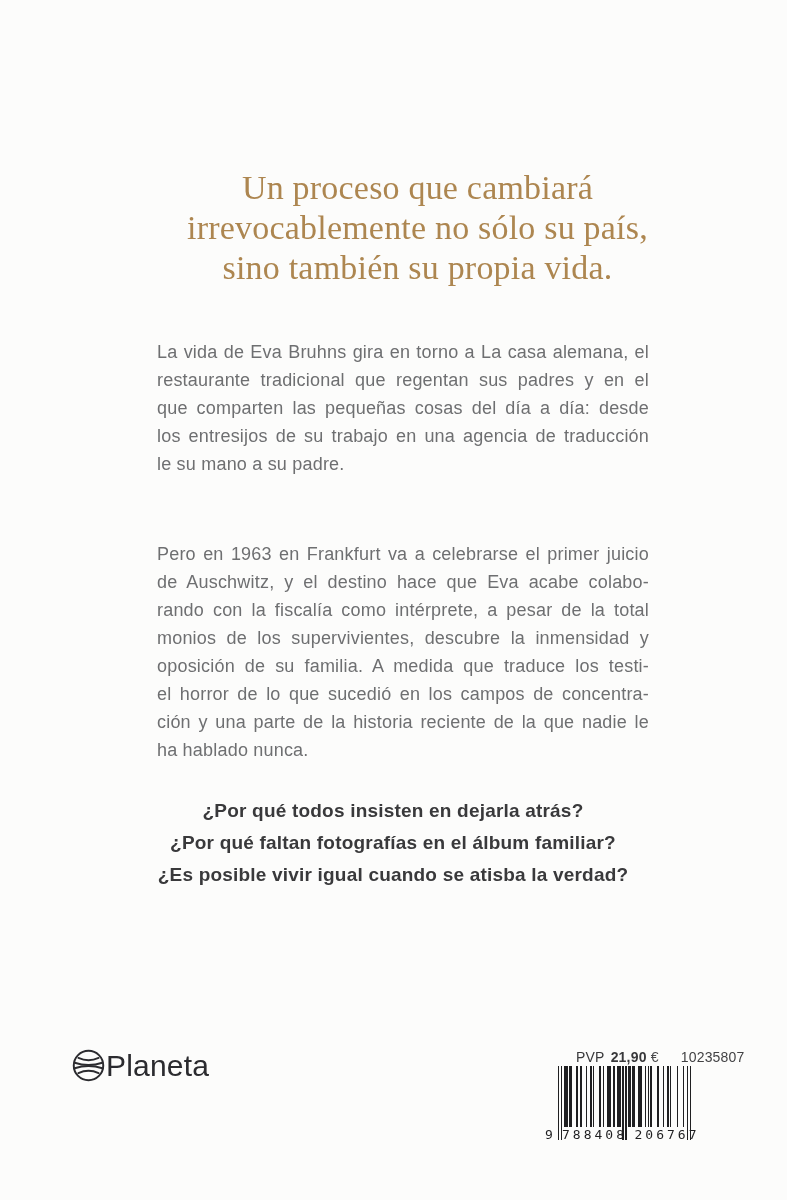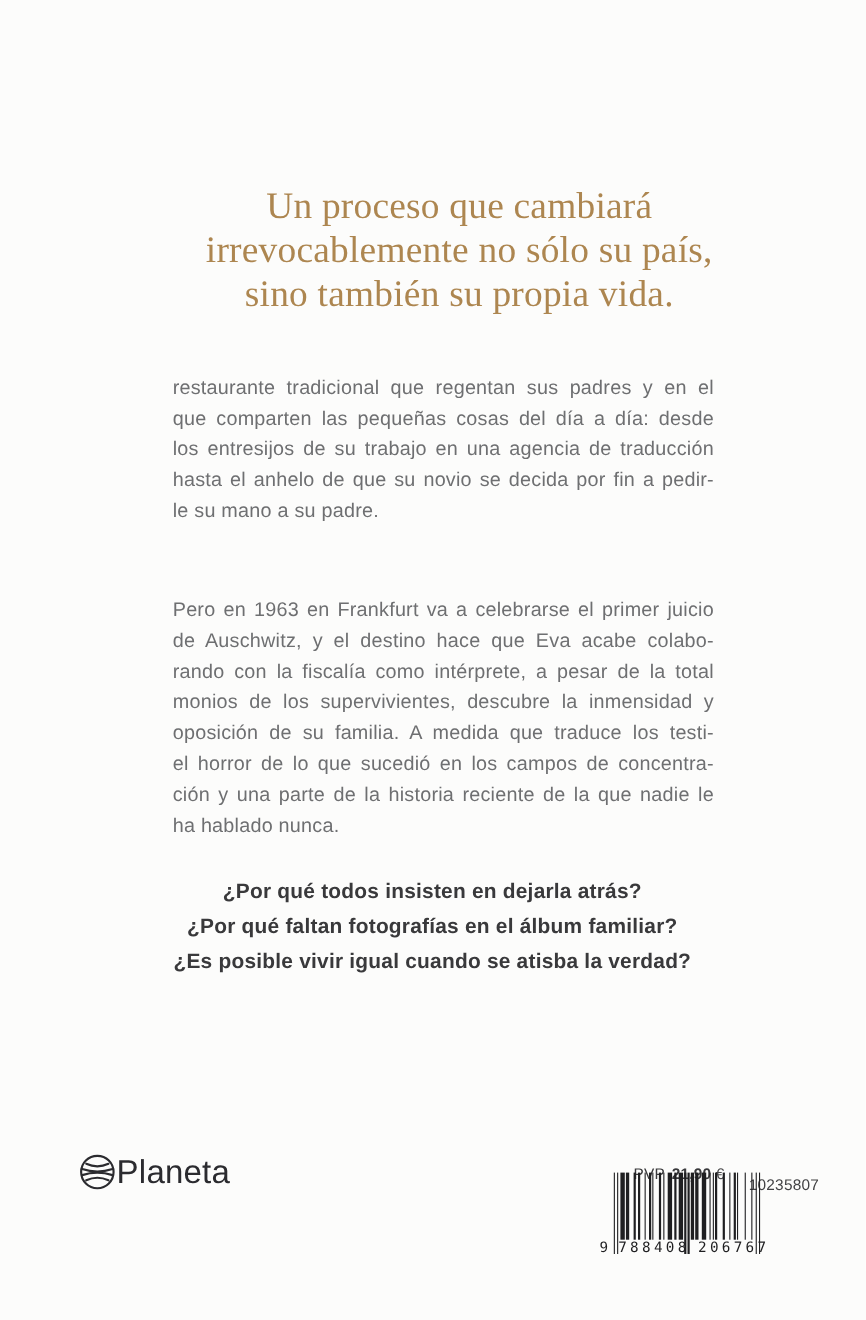--- a/index.html
+++ b/index.html
@@ -49,21 +49,21 @@
   }
   
   .price-line{
     position:absolute; left:576px; top:1049px; width:160px;
     display:flex; align-items:center; white-space:nowrap;
     color:var(--dark-text); font-size:14px; letter-spacing:0.2px;
   }
   .price-label{font-weight:400;}
   .price-amount{font-weight:700; margin-left:6px;}
   .euro{font-weight:400; margin-left:4px; color:#4a4a4c;}
-  .product-code{font-weight:400; margin-left:22px; color:#424244;margin-top:20px;}
+  .product-code{font-weight:400; margin-left:22px; color:#424244;}
   
   .barcode{position:absolute; left:558px; top:1066px; width:133px; height:78px;}
   .bars{position:absolute; left:0; top:0; width:133px; height:74px;}
   .bar{position:absolute; top:0; height:61px; background:var(--barcode-ink);}
   .bar.guard{height:74px;}
   .bc-digits{
     position:absolute; color:var(--barcode-ink);
     font-family:"DejaVu Sans Mono",monospace; font-size:13px; line-height:14px;
   }
   .bc-9{left:-13px; top:62px;}
@@ -75,24 +75,24 @@
 
 <div class="page">
 
   <div class="tagline">
     <div>Un proceso que cambiará</div>
     <div>irrevocablemente no sólo su país,</div>
     <div>sino también su propia vida.</div>
   </div>
 
   <div class="synopsis p1">
+    <div class="jline">La vida de Eva Bruhns gira en torno a La casa alemana, el</div>
     <div class="jline">restaurante tradicional que regentan sus padres y en el</div>
     <div class="jline">que comparten las pequeñas cosas del día a día: desde</div>
     <div class="jline">los entresijos de su trabajo en una agencia de traducción</div>
-    <div class="jline">hasta el anhelo de que su novio se decida por fin a pedir-</div>
     <div class="lline">le su mano a su padre.</div>
   </div>
 
   <div class="synopsis p2">
     <div class="jline">Pero en 1963 en Frankfurt va a celebrarse el primer juicio</div>
     <div class="jline">de Auschwitz, y el destino hace que Eva acabe colabo-</div>
     <div class="jline">rando con la fiscalía como intérprete, a pesar de la total</div>
     <div class="jline">monios de los supervivientes, descubre la inmensidad y</div>
     <div class="jline">oposición de su familia. A medida que traduce los testi-</div>
     <div class="jline">el horror de lo que sucedió en los campos de concentra-</div>

